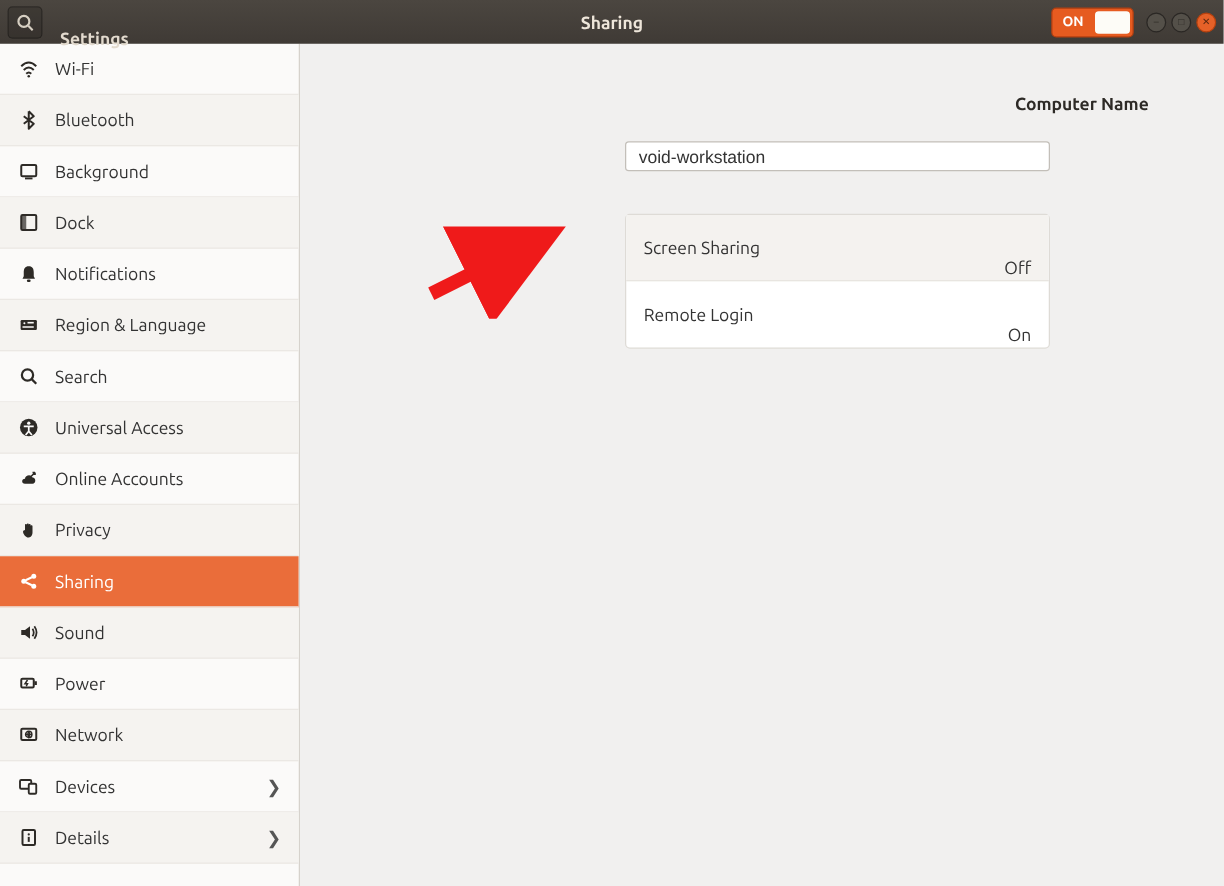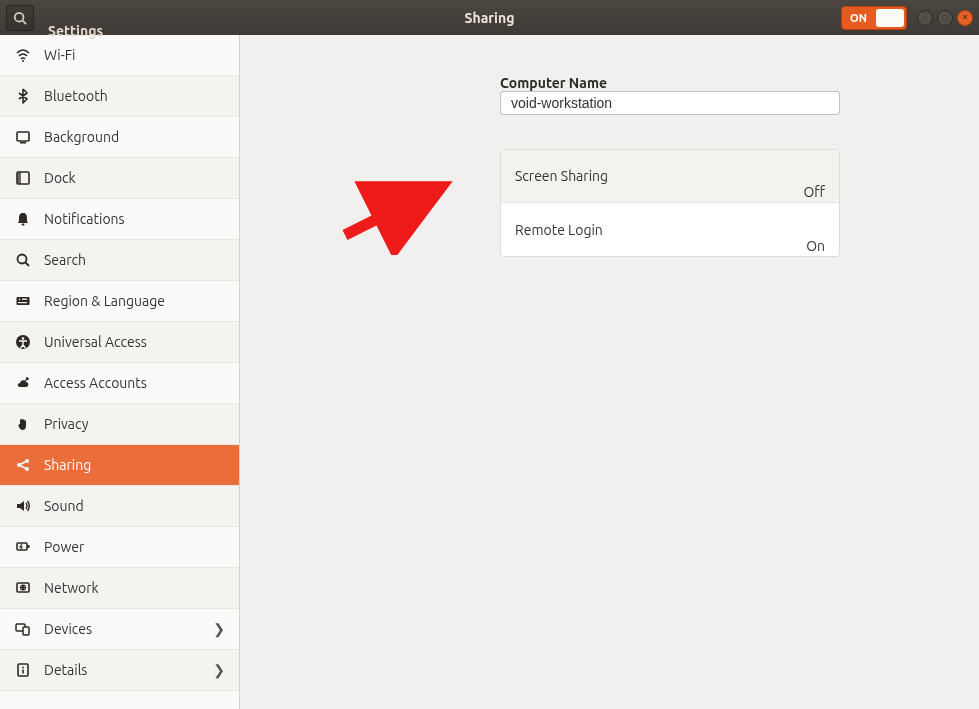--- a/index.html
+++ b/index.html
@@ -130,22 +130,23 @@
 .sidebar-chevron { color: #555; }
 .main {
   flex: 1;
   position: relative;
   padding: 40px 60px;
 }
 .section-label {
   font-weight: 700;
   color: #2d2a26;
   margin-left: 200px;
-  margin-bottom: 0;
+  margin-bottom: 22px;
   font-size: 14px;
+  text-align: right;
 }
 .name-input {
   margin-left: 200px;
   width: 340px;
   height: 24px;
   border: 1px solid #c3bfb9;
   border-radius: 3px;
   background: #fff;
   padding: 0 10px;
   font-size: 14px;
@@ -248,48 +249,48 @@
         <span class="sidebar-icon">
           <svg viewBox="0 0 16 16" style="color:#2d2a26">
             <use href="#ic-bell"></use>
           </svg>
         </span>
         <span class="sidebar-label">Notifications</span>
       </div>
       <div class="sidebar-item">
         <span class="sidebar-icon">
           <svg viewBox="0 0 16 16" style="color:#2d2a26">
+            <use href="#ic-region"></use>
+          </svg>
+        </span>
+        <span class="sidebar-label">Region &amp; Language</span>
+      </div>
+      <div class="sidebar-item">
+        <span class="sidebar-icon">
+          <svg viewBox="0 0 16 16" style="color:#2d2a26">
             <use href="#ic-search"></use>
           </svg>
         </span>
         <span class="sidebar-label">Search</span>
       </div>
       <div class="sidebar-item">
         <span class="sidebar-icon">
           <svg viewBox="0 0 16 16" style="color:#2d2a26">
-            <use href="#ic-region"></use>
-          </svg>
-        </span>
-        <span class="sidebar-label">Region &amp; Language</span>
-      </div>
-      <div class="sidebar-item">
-        <span class="sidebar-icon">
-          <svg viewBox="0 0 16 16" style="color:#2d2a26">
             <use href="#ic-access"></use>
           </svg>
         </span>
         <span class="sidebar-label">Universal Access</span>
       </div>
       <div class="sidebar-item">
         <span class="sidebar-icon">
           <svg viewBox="0 0 16 16" style="color:#2d2a26">
             <use href="#ic-cloud"></use>
           </svg>
         </span>
-        <span class="sidebar-label">Access Accounts</span>
+        <span class="sidebar-label">Online Accounts</span>
       </div>
       <div class="sidebar-item">
         <span class="sidebar-icon">
           <svg viewBox="0 0 16 16" style="color:#2d2a26">
             <use href="#ic-hand"></use>
           </svg>
         </span>
         <span class="sidebar-label">Privacy</span>
       </div>
       <div class="sidebar-item active">

